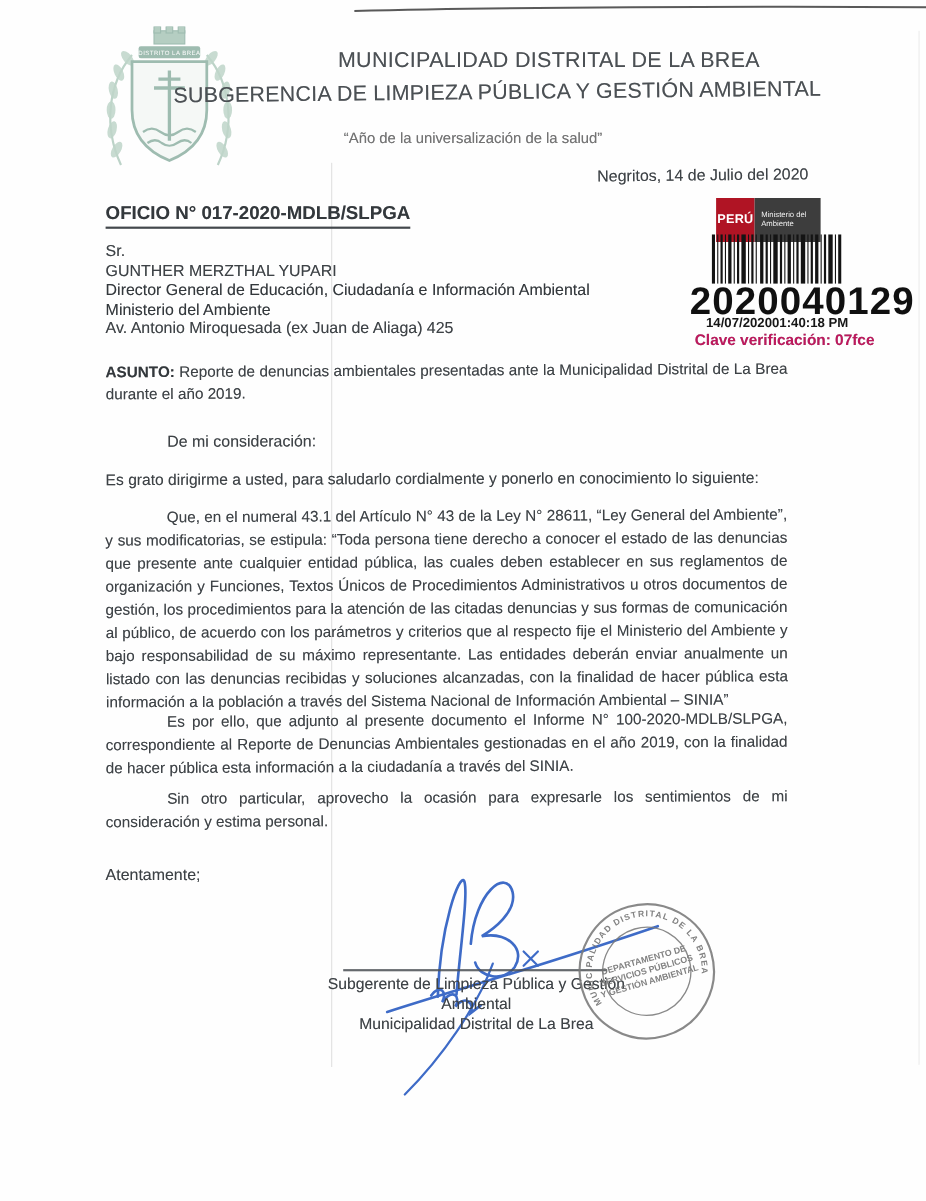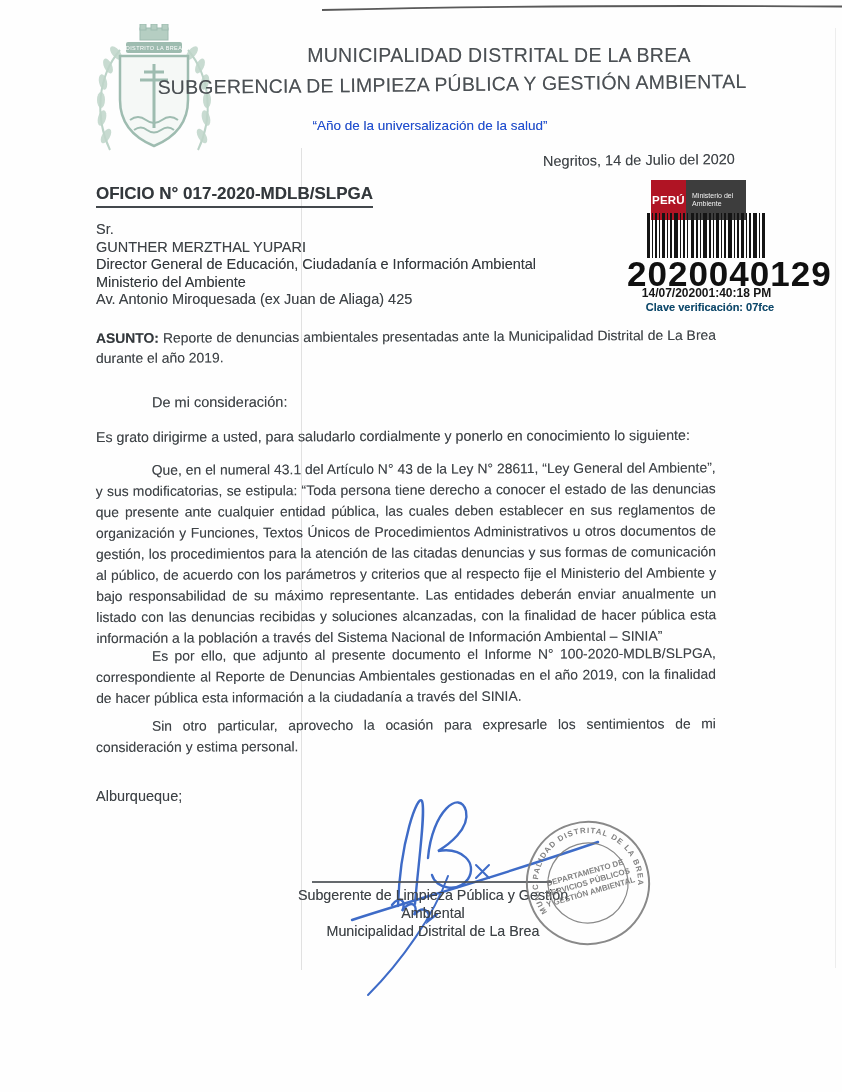--- a/index.html
+++ b/index.html
@@ -15,38 +15,38 @@
 
   
   .top-scan-line { left:322px; top:4px; width:522px; height:7px; pointer-events:none; }
   .fold-line { left:301px; top:148px; width:1px; height:822px; background:#dcdcdc; opacity:.85; }
   .right-edge-line { left:835px; top:28px; width:1px; height:940px; background:#e8e8e8; opacity:.8; }
 
   
   .logo-svg { left:90px; top:24px; }
   .title-1 { left:499px; top:44px; transform:translateX(-50%); font-size:19.5px; letter-spacing:.3px; color:#4b5054; white-space:nowrap; }
   .title-2 { left:452px; top:73px; transform:translateX(-50%) rotate(-0.6deg); font-size:19.5px; letter-spacing:.2px; color:#4b5054; white-space:nowrap; }
-  .motto   { left:430px; top:118px; transform:translateX(-50%); font-size:13.5px; color:#1d4ed8; white-space:nowrap; }
+  .motto   { left:430px; top:118px; transform:translateX(-50%); font-size:13.5px; color:#737373; white-space:nowrap; }
 
   .date-line { left:543px; top:152px; transform:rotate(-0.6deg); font-size:14.5px; white-space:nowrap; }
 
   .oficio { left:96px; top:184px; font-size:17px; font-weight:bold; color:#33383c;
             border-bottom:2px solid #43484c; padding-bottom:2px; white-space:nowrap; }
 
   
   .brand-row { left:651px; top:180px; display:flex; height:40px; }
   .brand-peru { width:35px; background:#b01424; color:#fff; font-size:11.5px; font-weight:bold;
                 display:flex; align-items:center; justify-content:center; letter-spacing:.2px; }
   .brand-minam { width:60px; background:#3d3d3d; color:#f2f2f2; font-size:7px; line-height:8.5px;
                  display:flex; align-items:center; padding-left:6px; }
   .barcode { left:647px; top:213px; }
   .reg-number { left:627px; top:254px; font-size:35px; font-weight:bold; color:#101010; letter-spacing:1px; white-space:nowrap; font-family:"Liberation Sans", sans-serif; }
   .reg-datetime { left:628px; top:286px; width:157px; display:flex; justify-content:center;
                   font-size:12px; font-weight:bold; color:#161616; }
-  .reg-clave { left:625px; top:301px; width:170px; text-align:center; font-size:11px; font-weight:bold; color:#0c4a6e; white-space:nowrap; }
+  .reg-clave { left:625px; top:301px; width:170px; text-align:right; font-size:14px; font-weight:bold; color:#be185d; white-space:nowrap; }
 
   
   .recipient { left:96px; top:221px; font-size:14.5px; line-height:17.6px; }
   .recipient .b { font-weight:normal; color:#33383c; }
 
   
   .para { left:96px; width:620px; text-align:justify; font-size:13.9px; line-height:21px;
           transform-origin:left center; color:#3d4246; }
   .subject { top:329px; line-height:19.5px; transform:rotate(-0.3deg); }
   .subject .b { font-weight:bold; color:#33383c; }
@@ -176,21 +176,21 @@
 
   <div class="abs para subject scan-text">
     <span class="b">ASUNTO:</span><span> Reporte de denuncias ambientales presentadas ante la Municipalidad Distrital de La Brea durante el año 2019.</span>
   </div>
 
   <div class="abs consideration scan-text">De mi consideración:</div>
   <div class="abs intro scan-text">Es grato dirigirme a usted, para saludarlo cordialmente y ponerlo en conocimiento lo siguiente:</div>
   <div class="abs para legal scan-text">Que, en el numeral 43.1 del Artículo N° 43 de la Ley N° 28611, “Ley General del Ambiente”, y sus modificatorias, se estipula: “Toda persona tiene derecho a conocer el estado de las denuncias que presente ante cualquier entidad pública, las cuales deben establecer en sus reglamentos de organización y Funciones, Textos Únicos de Procedimientos Administrativos u otros documentos de gestión, los procedimientos para la atención de las citadas denuncias y sus formas de comunicación al público, de acuerdo con los parámetros y criterios que al respecto fije el Ministerio del Ambiente y bajo responsabilidad de su máximo representante. Las entidades deberán enviar anualmente un listado con las denuncias recibidas y soluciones alcanzadas, con la finalidad de hacer pública esta información a la población a través del Sistema Nacional de Información Ambiental – SINIA”</div>
   <div class="abs para attach scan-text">Es por ello, que adjunto al presente documento el Informe N° 100-2020-MDLB/SLPGA, correspondiente al Reporte de Denuncias Ambientales gestionadas en el año 2019, con la finalidad de hacer pública esta información a la ciudadanía a través del SINIA.</div>
   <div class="abs para closing scan-text">Sin otro particular, aprovecho la ocasión para expresarle los sentimientos de mi consideración y estima personal.</div>
-  <div class="abs farewell scan-text">Alburqueque;</div>
+  <div class="abs farewell scan-text">Atentamente;</div>
 
   <svg class="abs sig-scribble" width="290" height="225" viewBox="0 0 290 225">
     <g stroke="#2e5fc3" stroke-width="2.4" fill="none" stroke-linecap="round" opacity=".92">
       <path d="M68 123 C 70 58, 88 10, 92 18 C 96 28, 88 82, 85 121"></path>
       <path d="M98 75 C 102 28, 130 6, 136 28 C 140 46, 118 62, 108 68 C 132 64, 148 80, 138 96 C 128 110, 106 106, 102 92"></path>
       <path d="M22 137 C 80 118, 160 96, 268 59"></path>
       <path d="M62 122 c 8 -11 15 -3 10 6 c 10 -13 17 -5 12 4 c 10 -11 17 -3 14 6 l 9 -7"></path>
       <path d="M146 82 l 13 13 M 159 82 l -13 13" stroke-width="2"></path>
       <path d="M118 93 C 104 132, 72 178, 38 212" stroke-width="2"></path>
     </g>

